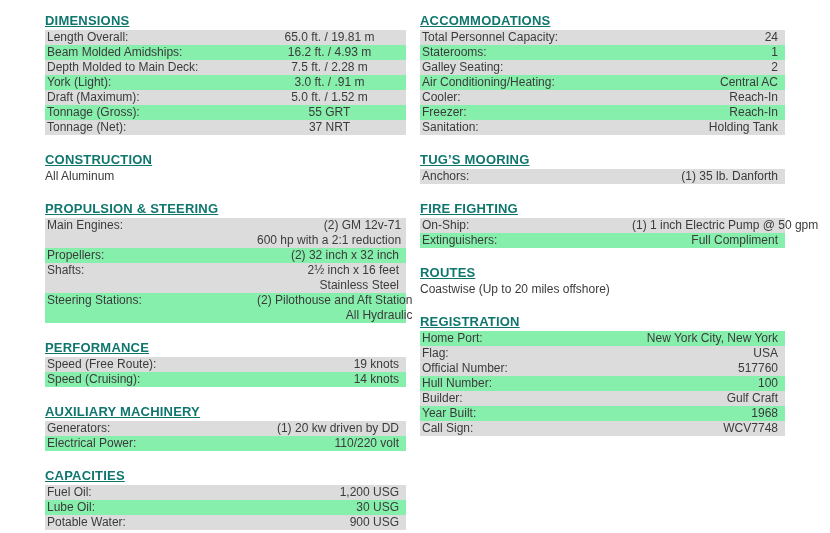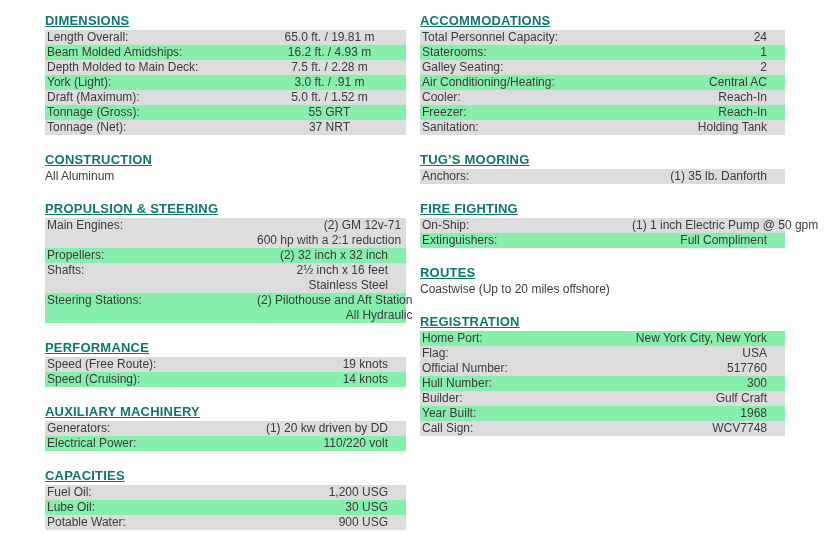--- a/index.html
+++ b/index.html
@@ -47,21 +47,21 @@
 
   .label {
     width: 210px;
     flex-shrink: 0;
     padding-left: 2px;
     white-space: nowrap;
   }
   .value {
     flex: 1;
     text-align: right;
-    padding-right: 18px;
+    padding-right: 7px;
     white-space: nowrap;
   }
   .section.center .value { text-align: center; padding-right: 4px; }
 
   .plain-text { line-height: 15px; }
 </style>
 </head>
 <body>
 
 <div class="col" id="col-left">
@@ -286,21 +286,21 @@
       </div>
       <div class="row dark">
         <div class="label">Official Number:</div>
         <div class="value">
           <div>517760</div>
         </div>
       </div>
       <div class="row light">
         <div class="label">Hull Number:</div>
         <div class="value">
-          <div>300</div>
+          <div>100</div>
         </div>
       </div>
       <div class="row dark">
         <div class="label">Builder:</div>
         <div class="value">
           <div>Gulf Craft</div>
         </div>
       </div>
       <div class="row light">
         <div class="label">Year Built:</div>

